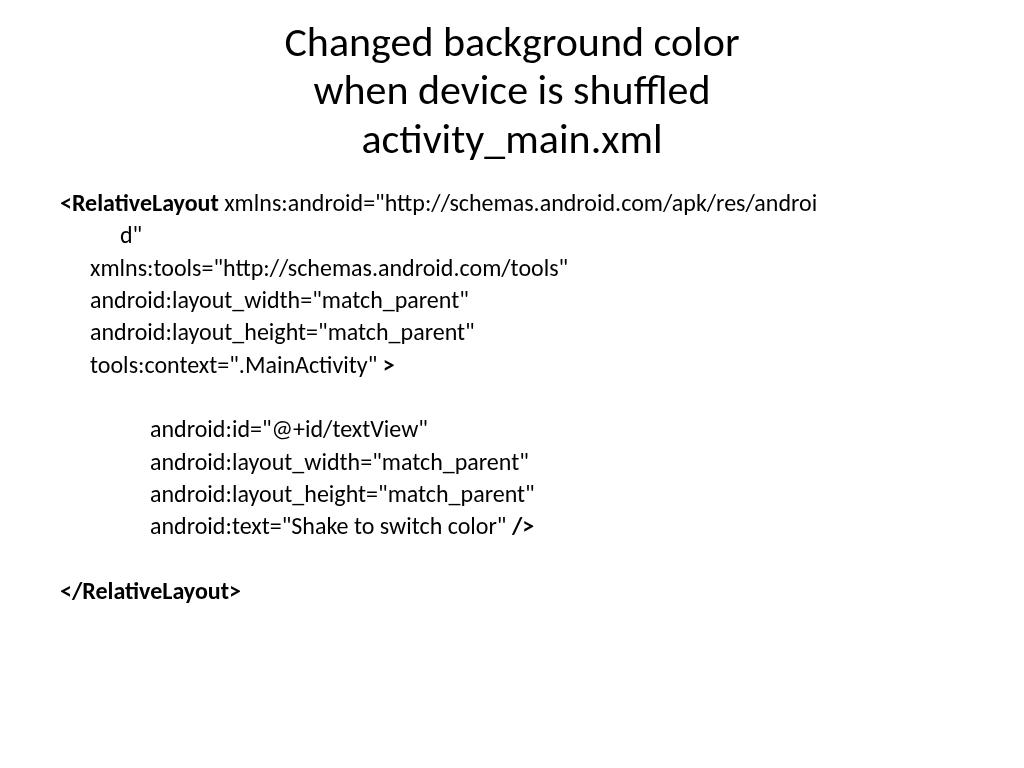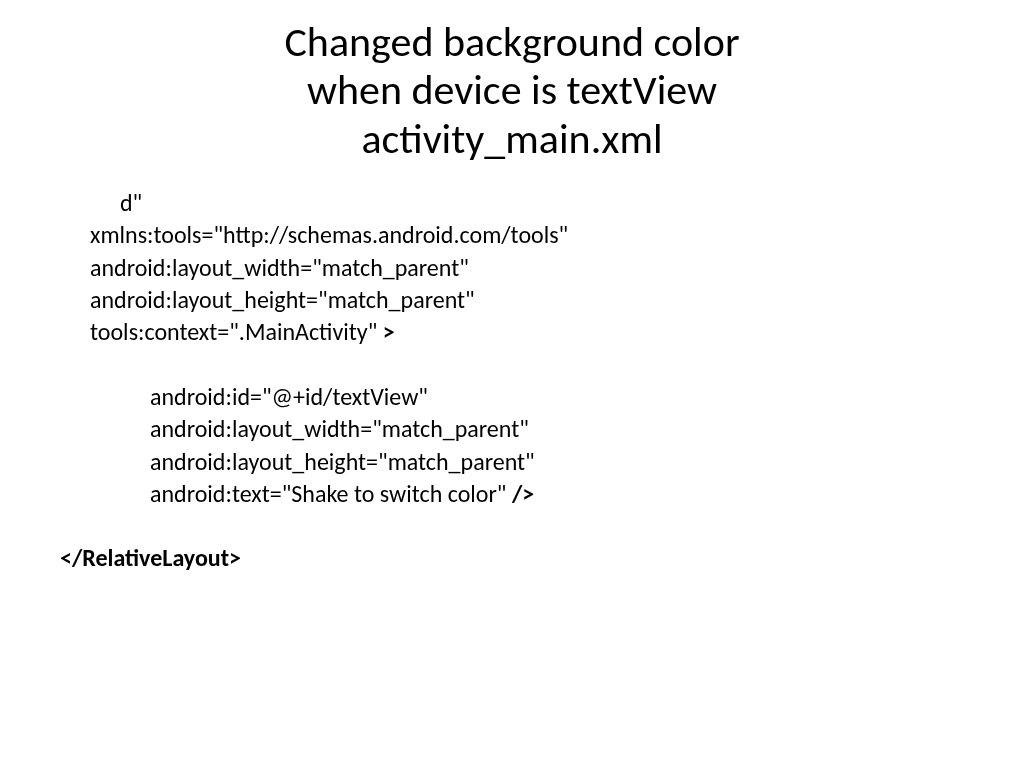--- a/index.html
+++ b/index.html
@@ -41,26 +41,27 @@
   .i3 { padding-left: 90px; }
   .blank { height: 32px; }
 </style>
 </head>
 <body>
 
 <div class="slide">
 
   <h1 class="title">
     <span>Changed background color</span><br>
-    <span>when device is textView</span><br>
+    <span>when device is shuffled</span><br>
     <span class="italic">activity_main.xml</span>
   </h1>
 
   <div class="code-block">
 
+    <div class="code-line"><span class="bold">&lt;RelativeLayout</span><span> xmlns:android="http://schemas.android.com/apk/res/androi</span></div>
     <div class="code-line i1"><span>d"</span></div>
     <div class="code-line i2"><span>xmlns:tools="http://schemas.android.com/tools"</span></div>
     <div class="code-line i2"><span>android:layout_width="match_parent"</span></div>
     <div class="code-line i2"><span>android:layout_height="match_parent"</span></div>
     <div class="code-line i2"><span>tools:context=".MainActivity" </span><span class="bold">&gt;</span></div>
 
     <div class="blank"></div>
 
     <div class="code-line i3"><span>android:id="@+id/textView"</span></div>
     <div class="code-line i3"><span>android:layout_width="match_parent"</span></div>

